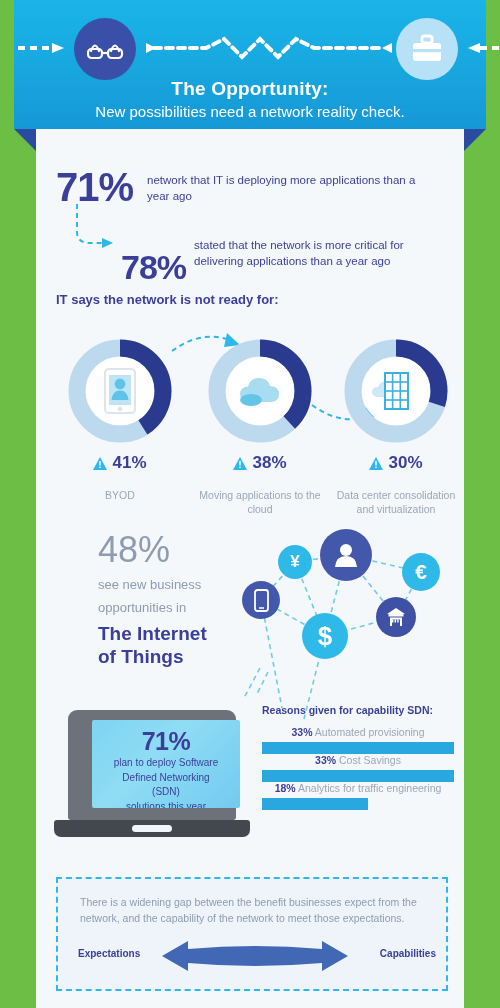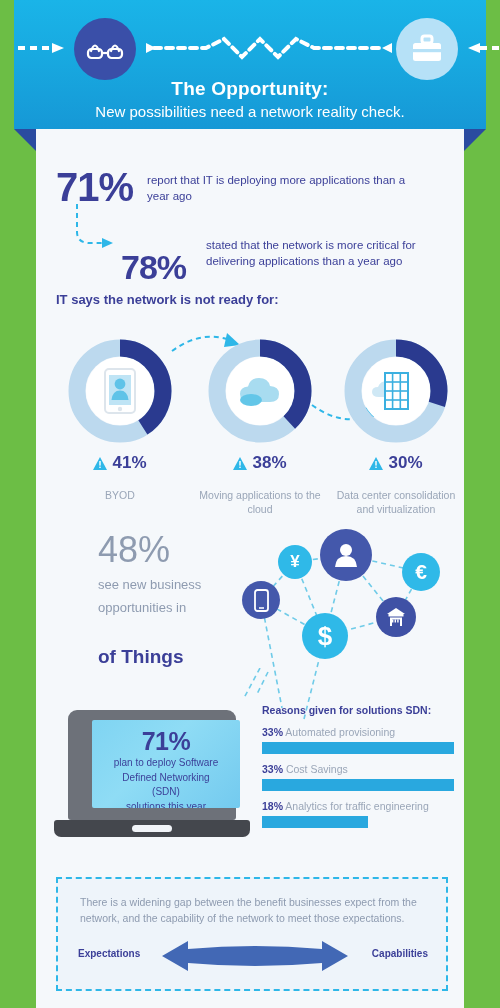--- a/index.html
+++ b/index.html
@@ -44,21 +44,21 @@
   .stat-row{position:absolute;display:flex;align-items:flex-start;}
   .bignum{color:#3b3f98;font-weight:bold;line-height:1;}
   .stat-desc{color:#3b3f98;font-size:11.5px;line-height:1.35;}
 
   .stat71{left:20px;top:38px;}
   .stat71 .bignum{font-size:40px;letter-spacing:-1px;}
   .stat71 .stat-desc{margin-left:14px;padding-top:6px;width:275px;}
 
   .stat78{left:85px;top:103px;}
   .stat78 .bignum{font-size:34px;letter-spacing:-1px;margin-top:18px;}
-  .stat78 .stat-desc{margin-left:20px;padding-top:6px;width:248px;}
+  .stat78 .stat-desc{margin-left:8px;padding-top:6px;width:248px;}
 
   .elbow{position:absolute;left:38px;top:73px;width:42px;height:48px;}
 
   .section-head{
     position:absolute;left:20px;top:163px;color:#3b3f98;
     font-size:13px;font-weight:bold;
   }
 
   
   .donut-wrap{position:absolute;top:196px;left:8px;width:420px;height:200px;}
@@ -97,34 +97,34 @@
     background:linear-gradient(135deg,#7fd4f2 0%,#8fdcf5 42%,#73caef 100%);
     border-radius:2px;text-align:center;overflow:hidden;
   }
   .screen .s71{color:#3b3f98;font-size:25px;font-weight:bold;margin-top:7px;letter-spacing:-.5px;}
   .screen .stxt{color:#3b3f98;font-size:10px;line-height:1.45;margin-top:0;padding:0 16px;}
   .base{position:absolute;left:0;top:110px;width:196px;height:17px;background:#44474d;border-radius:3px 3px 7px 7px;}
   .notch{position:absolute;left:78px;top:115px;width:40px;height:7px;background:#f1f4f8;border-radius:4px;}
 
   .reasons{position:absolute;left:208px;top:0;width:192px;}
   .reasons-head{color:#3b3f98;font-size:10.5px;font-weight:bold;margin-bottom:10px;}
-  .reason{margin-bottom:9px;}
+  .reason{text-align:center;}
   .reason .lab{font-size:10.5px;color:#9aa6b8;}
   .reason .lab b{color:#3b3f98;}
   .bar{height:12px;background:#29a8df;margin-top:4px;}
 
   
   .gapbox{
     position:absolute;left:20px;top:748px;width:388px;height:110px;
     border:2px dashed #2eb7e8;background:#eef4fa;
   }
   .gaptext{position:absolute;left:22px;top:16px;width:344px;color:#8e9bb0;font-size:10.5px;line-height:1.5;}
   .gaplab{position:absolute;top:69px;color:#3b3f98;font-size:10px;font-weight:bold;}
   .gaplab.left{left:20px;}
-  .gaplab.right{right:18px;margin-left:9px;}
+  .gaplab.right{right:10px;margin-left:9px;}
   .dblarrow{position:absolute;left:104px;top:60px;width:186px;height:34px;}
 </style>
 </head>
 <body>
 
 <div id="page">
 
   <div class="banner">
 
     <svg width="48" height="10" style="position:absolute;left:4px;top:43px;">
@@ -164,21 +164,21 @@
     <div class="banner-title">The Opportunity:</div>
     <div class="banner-sub">New possibilities need a network reality check.</div>
   </div>
   <div class="ribbon-fold fold-l"></div>
   <div class="ribbon-fold fold-r"></div>
 
   <div class="panel">
 
     <div class="stat-row stat71">
       <div class="bignum">71%</div>
-      <div class="stat-desc">report that IT is deploying more applications than a year ago</div>
+      <div class="stat-desc">network that IT is deploying more applications than a year ago</div>
     </div>
 
     <svg class="elbow" viewBox="0 0 42 48">
       <path d="M3 2 L3 30 Q3 40 14 41 L28 41" fill="none" stroke="#2eb7e8" stroke-width="2" stroke-dasharray="5,4"></path>
       <polygon points="28,36 39,41 28,46" fill="#2eb7e8"></polygon>
     </svg>
 
     <div class="stat-row stat78">
       <div class="bignum">78%</div>
       <div class="stat-desc">stated that the network is more critical for delivering applications than a year ago</div>
@@ -280,21 +280,21 @@
         </div>
         <div class="dlabel">Data center consolidation and virtualization</div>
       </div>
     </div>
 
     <div class="iot">
       <div class="iot-48">48%</div>
       <div class="iot-l1">see new business</div>
       <div class="iot-l2">opportunities in</div>
       <div class="iot-strong">
-        <br>
+        <span>The Internet</span><br>
         <span>of Things</span>
       </div>
 
       <div class="net">
         <svg width="212" height="200" style="position:absolute;left:0;top:0;">
           <g stroke="#6fcbe8" stroke-width="1.6" stroke-dasharray="5,4" fill="none">
             <line x1="53" y1="39" x2="104" y2="32"></line>
             <line x1="104" y1="32" x2="179" y2="49"></line>
             <line x1="104" y1="32" x2="83" y2="113"></line>
             <line x1="53" y1="39" x2="83" y2="113"></line>
@@ -354,21 +354,21 @@
               <span>Defined Networking (SDN)</span><br>
               <span>solutions this year</span>
             </div>
           </div>
         </div>
         <div class="base"></div>
         <div class="notch"></div>
       </div>
 
       <div class="reasons">
-        <div class="reasons-head">Reasons given for solutions SDN:</div>
+        <div class="reasons-head">Reasons given for capability SDN:</div>
 
         <div class="reason">
           <div class="lab">
             <b>33%</b>
             <span>Automated provisioning</span>
           </div>
           <div class="bar" style="width:100%"></div>
         </div>
 
         <div class="reason">

